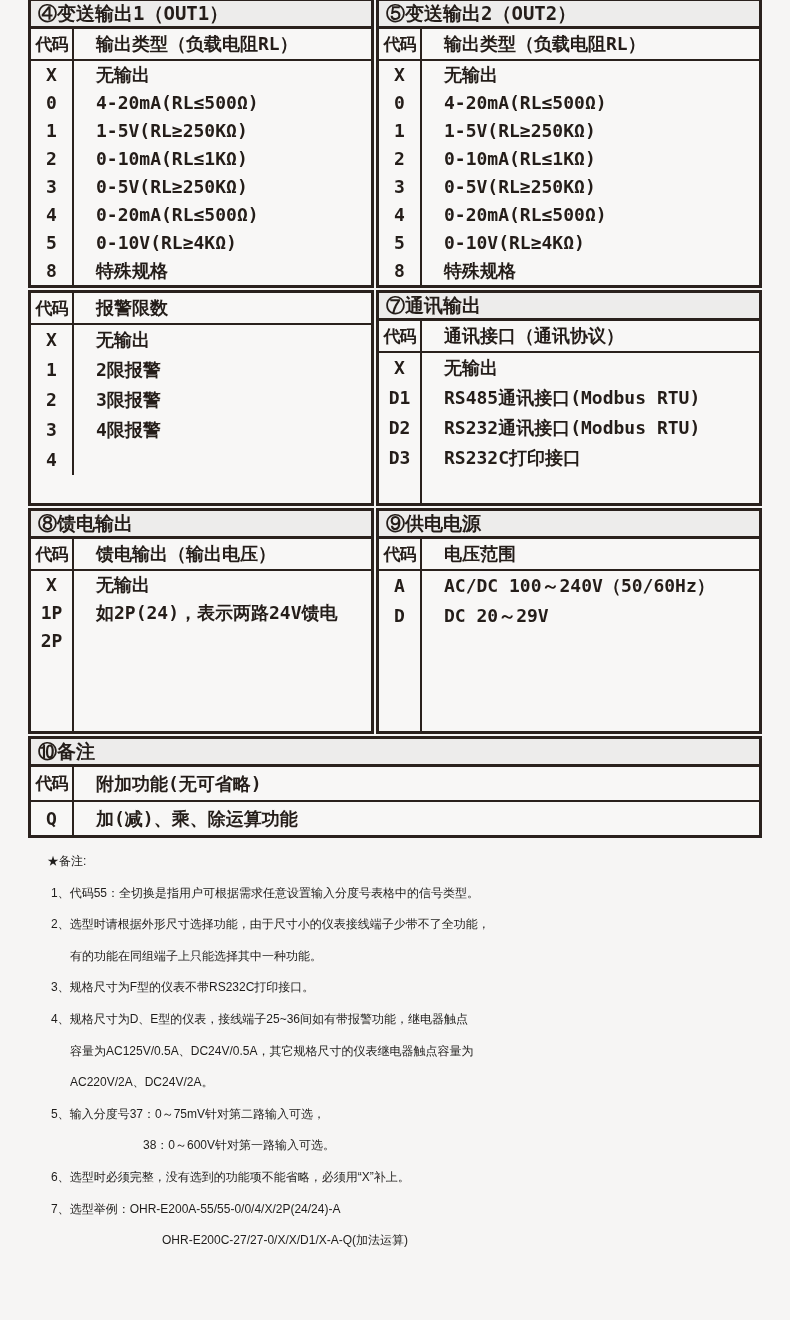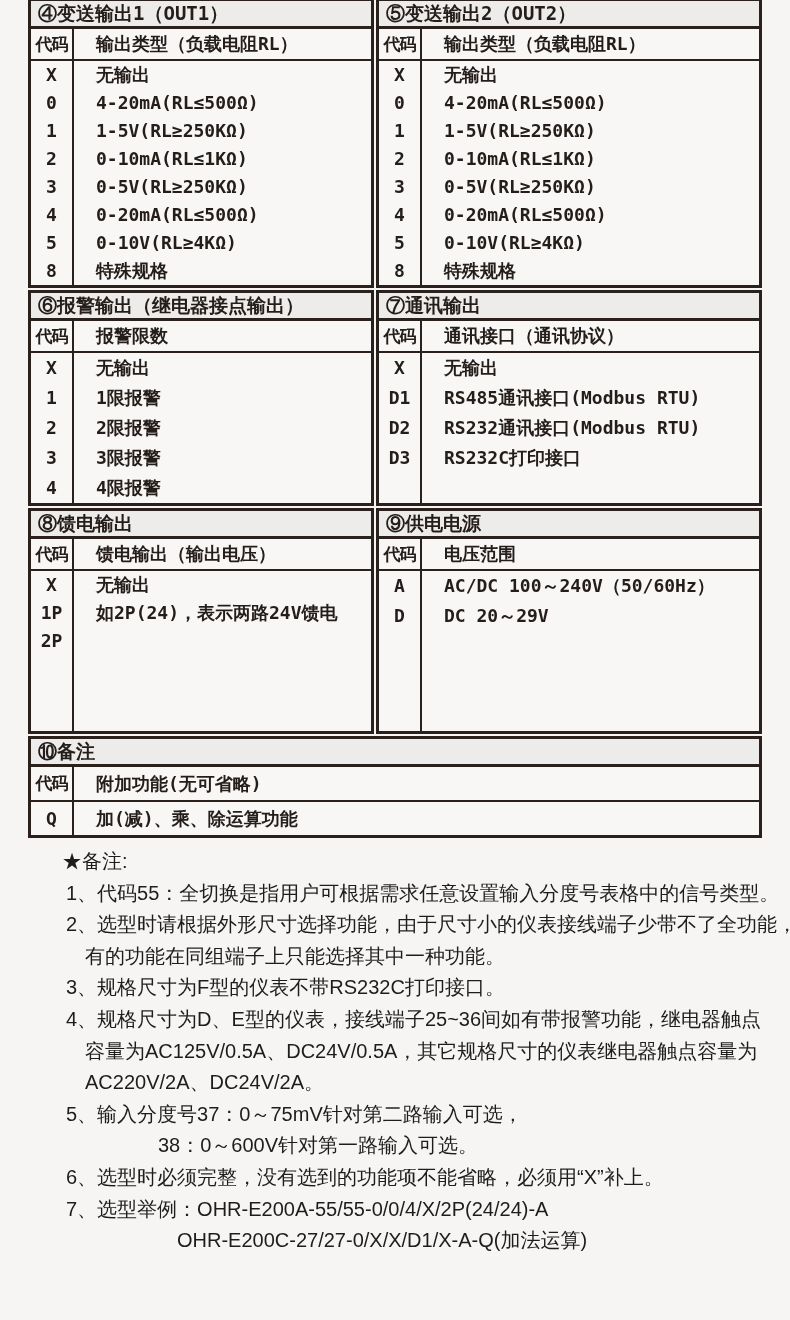--- a/index.html
+++ b/index.html
@@ -51,22 +51,22 @@
   }
   .descs .cell{padding-left:22px;}
   .cell.head{
     height:30px;line-height:30px;
     border-bottom:2px solid #2a211d;
   }
   .codes .cell.head{padding-left:0;font-size:17px;letter-spacing:-1px;}
   .r30 .cell{height:30px;line-height:30px;}
   .r33 .cell{height:33px;line-height:33px;}
   .notes{
-    position:absolute;left:54px;top:846px;width:712px;
-    font-size:20px;line-height:31.6px;
+    position:absolute;left:39px;top:846px;width:712px;
+    font-size:12px;line-height:31.6px;
     color:#1f1d1b;
   }
   .note-line{white-space:nowrap;}
   .i0{margin-left:8px;}
   .i1{margin-left:12px;}
   .i2{margin-left:31px;}
   .i3{margin-left:104px;}
   .i4{margin-left:123px;}
 </style>
 </head>
@@ -126,34 +126,32 @@
           <div class="cell">0-20mA(RL≤500Ω)</div>
           <div class="cell">0-10V(RL≥4KΩ)</div>
           <div class="cell">特殊规格</div>
         </div>
       </div>
     </section>
   </div>
 
   <div class="pair">
     <section class="sec left">
-      <div class="sec-title">⑥报警输出（继电器接点输出）</div>
       <div class="sec-grid mh2 r30">
         <div class="codes">
           <div class="cell head">代码</div>
           <div class="cell">X</div>
           <div class="cell">1</div>
           <div class="cell">2</div>
           <div class="cell">3</div>
           <div class="cell">4</div>
         </div>
         <div class="descs">
           <div class="cell head">报警限数</div>
           <div class="cell">无输出</div>
-          <div class="cell">1限报警</div>
           <div class="cell">2限报警</div>
           <div class="cell">3限报警</div>
           <div class="cell">4限报警</div>
         </div>
       </div>
     </section>
     <section class="sec right">
       <div class="sec-title">⑦通讯输出</div>
       <div class="sec-grid mh2 r30">
         <div class="codes">

